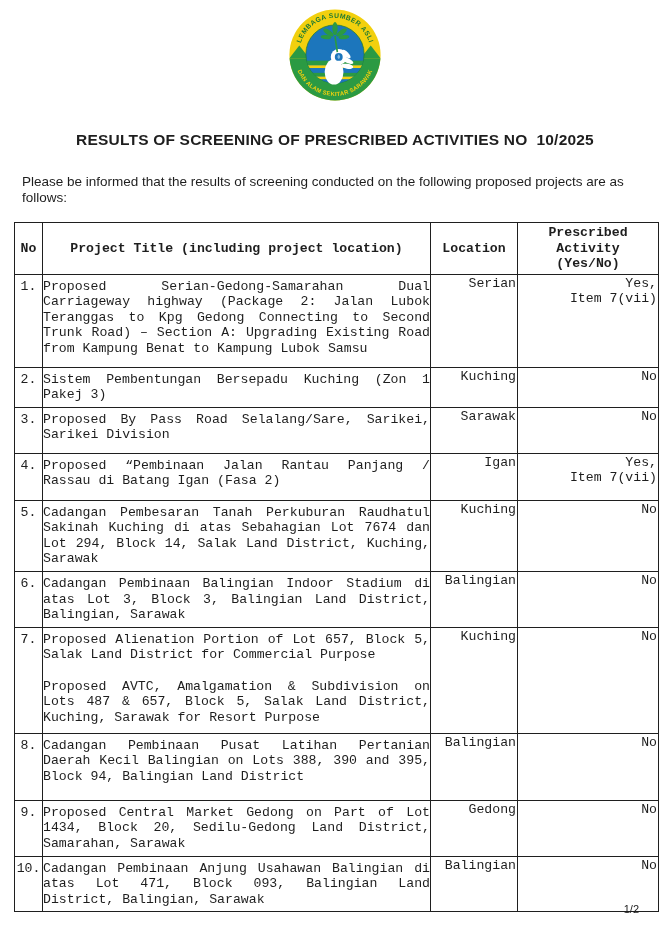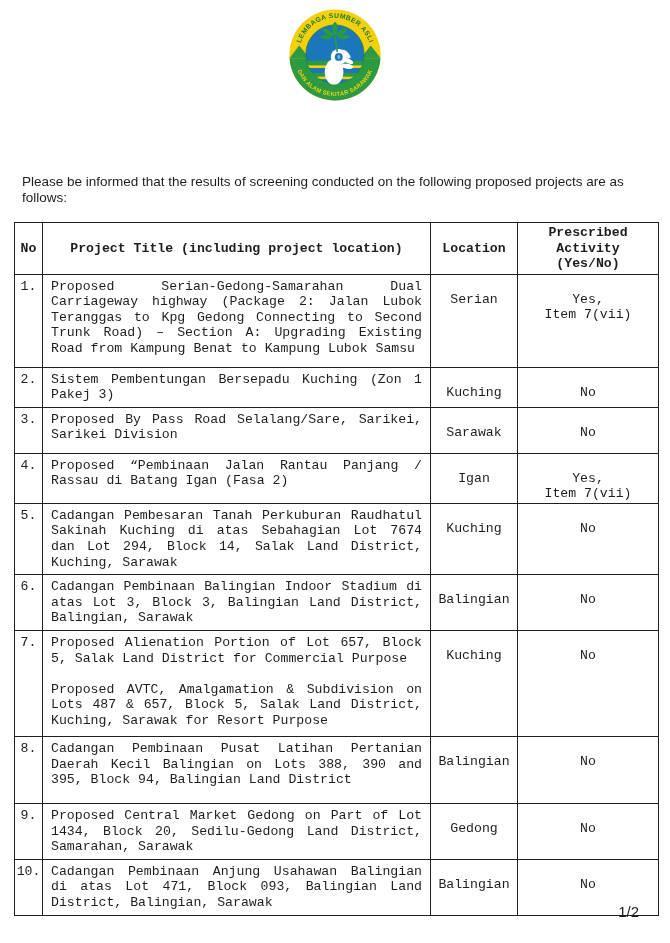--- a/index.html
+++ b/index.html
@@ -77,35 +77,35 @@
   tbody tr:nth-child(9)  { height: 46px; }
   tbody tr:nth-child(10) { height: 33px; }
   tbody tr:nth-child(11) { height: 47px; }
   td.c-no {
     text-align: center;
     padding-top: 4px;
   }
   td.c-title {
     text-align: justify;
     line-height: 15.6px;
-    padding: 4px 8px;
+    padding: 4px 0;
     white-space: pre-line;
   }
   td.c-loc, td.c-act {
-    text-align: center;
-    padding-top: 17px;
+    text-align: right;
+    padding-top: 1px;
     line-height: 15.6px;
     white-space: pre-line;
     margin-top: 14px;
   }
   .page-num {
     position: absolute;
     top: 903px;
     right: 31px;
-    font-size: 15px;
+    font-size: 11px;
     color: #1e1e1e;
   }
 </style>
 </head>
 <body>
 
 <div class="page">
 
   <div class="logo-wrap">
     <svg viewBox="0 0 100 100" width="94" height="94">
@@ -151,20 +151,21 @@
       </g>
       <text font-size="7.2" font-weight="bold" fill="#1E7A33" letter-spacing="0.5" font-family="Liberation Sans, sans-serif">
         <textPath href="#arcTop" startOffset="50%" text-anchor="middle">LEMBAGA SUMBER ASLI</textPath>
       </text>
       <text font-size="6.2" font-weight="bold" fill="#F2D00E" letter-spacing="0.3" font-family="Liberation Sans, sans-serif">
         <textPath href="#arcBottom" startOffset="50%" text-anchor="middle">DAN ALAM SEKITAR SARAWAK</textPath>
       </text>
     </svg>
   </div>
 
+  <h1 class="doc-title">RESULTS OF SCREENING OF PRESCRIBED ACTIVITIES NO  10/2025</h1>
 
   <p class="intro">Please be informed that the results of screening conducted on the following proposed projects are as follows:</p>
 
   <table class="results">
     <colgroup>
       <col style="width:28px">
         <col style="width:388px">
         <col style="width:87px">
         <col style="width:141px">
     </colgroup>

